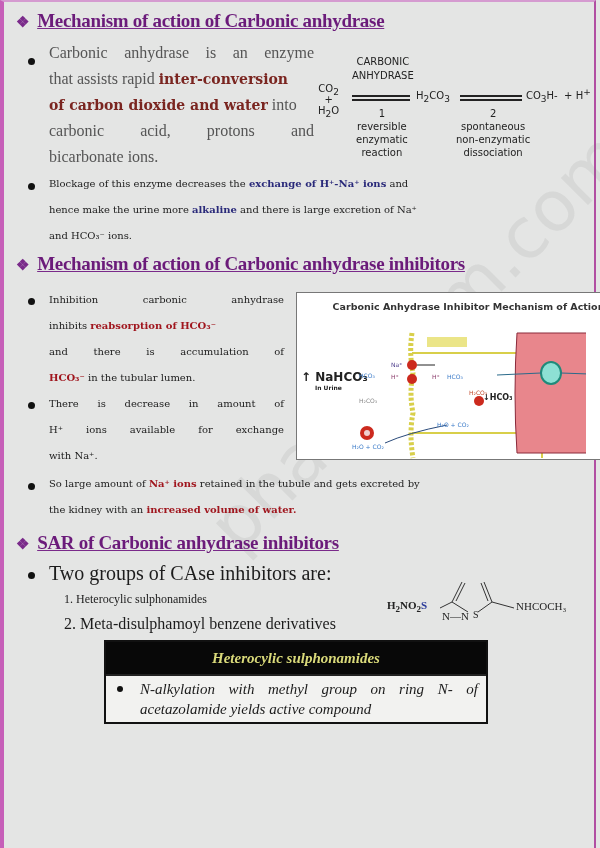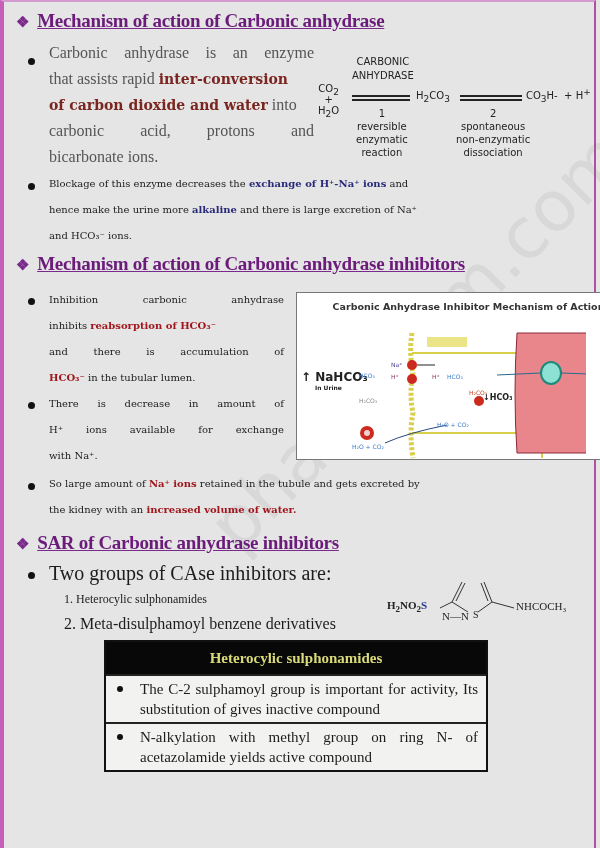--- a/index.html
+++ b/index.html
@@ -13,21 +13,21 @@
   .red{color:#a0161e;font-weight:bold;}
   .brown{color:#7a2520;font-weight:bold;margin-top:48px;}
   .navy{color:#2a2a7a;font-weight:bold;}
   .justify{text-align:justify;text-align-last:justify;}
   sub,sup{font-size:9px;line-height:0;}
   .eq{position:absolute;font-family:"DejaVu Sans",sans-serif;font-size:10px;color:#222;text-align:center;white-space:nowrap;}
   .arrow{position:absolute;height:6px;}
   .arrow:before{content:"";position:absolute;left:0;right:0;top:0;border-top:2px solid #222;}
   .arrow:after{content:"";position:absolute;left:0;right:0;top:4px;border-top:2px solid #222;}
   .diagram{position:absolute;left:296px;top:292px;width:345px;height:168px;border:1px solid #777;background:#ffffff;box-sizing:border-box;overflow:hidden;}
-  .table{position:absolute;left:104px;top:640px;width:384px;border:2px solid #111;box-sizing:border-box;background:#f2f2f0;}
+  .table{position:absolute;left:104px;top:640px;width:384px;border:2px solid #111;box-sizing:border-box;background:#f2f2f0;font-style:italic;}
   .table .th{background:#080808;color:#dada7a;text-align:center;font-weight:bold;font-family:"Liberation Serif",serif;font-size:15px;height:32px;line-height:32px;}
   .table .row{position:relative;border-top:2px solid #222;padding:3px 8px 3px 34px;font-family:"Liberation Serif",serif;font-size:15px;line-height:20px;text-align:justify;}
   .table .row .rb{position:absolute;left:11px;top:10px;width:6px;height:6px;background:#111;border-radius:50%;}
   .mol{position:absolute;font-family:"Liberation Serif",serif;font-size:11px;color:#222;white-space:nowrap;}
   .wm{position:absolute;left:140px;top:300px;font-family:"DejaVu Sans",sans-serif;font-size:70px;color:rgba(120,120,120,0.12);transform:rotate(-45deg);pointer-events:none;white-space:nowrap;}
 </style>
 </head>
 <body>
 
 <div class="frame"></div>
@@ -165,15 +165,14 @@
     <line x1="60" y1="30" x2="82" y2="36" stroke="#333" stroke-width="1"></line>
   </svg>
   <div class="mol" style="left:442px;top:566px;margin-top:44px;">N—N</div>
   <div class="mol" style="left:387px;top:599px;font-weight:bold;">H<sub>2</sub>NO<sub>2</sub><span style="color:#2a3a9a;">S</span></div>
   <div class="mol" style="left:473px;top:609px;font-size:10px;">S</div>
   <div class="mol" style="left:516px;top:600px;">NHCOCH₃</div>
 </div>
 
 <div class="table">
   <div class="th">Heterocylic sulphonamides</div>
-  <div class="row"><span class="rb"></span><span>The C-2 sulphamoyl group is important for activity, Its substitution of gives inactive compound</span></div>
   <div class="row"><span class="rb"></span><span>N-alkylation with methyl group on ring N- of acetazolamide yields active compound</span></div>
 </div>
 
 </body></html>

